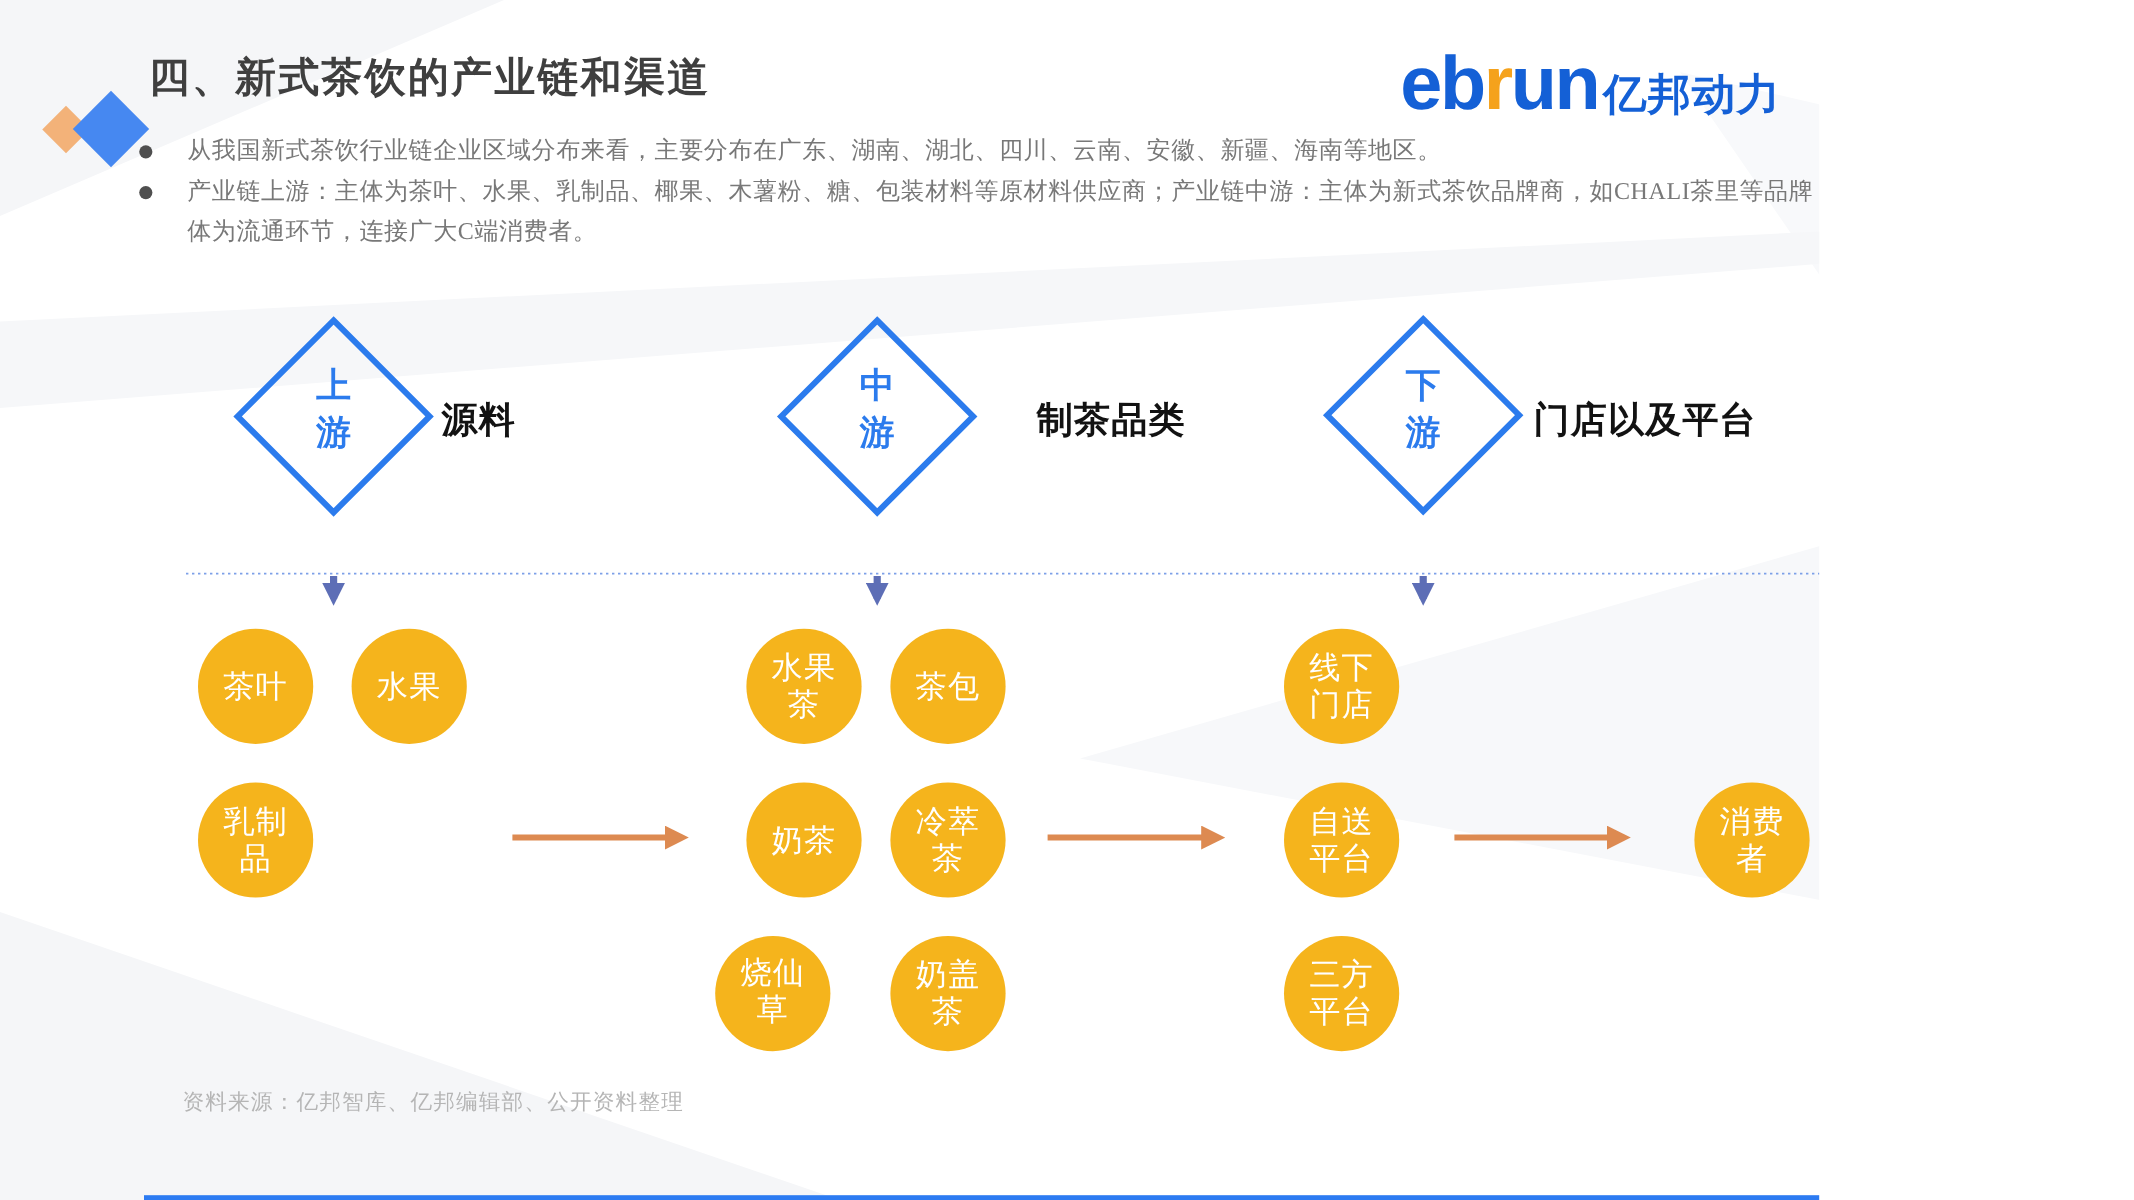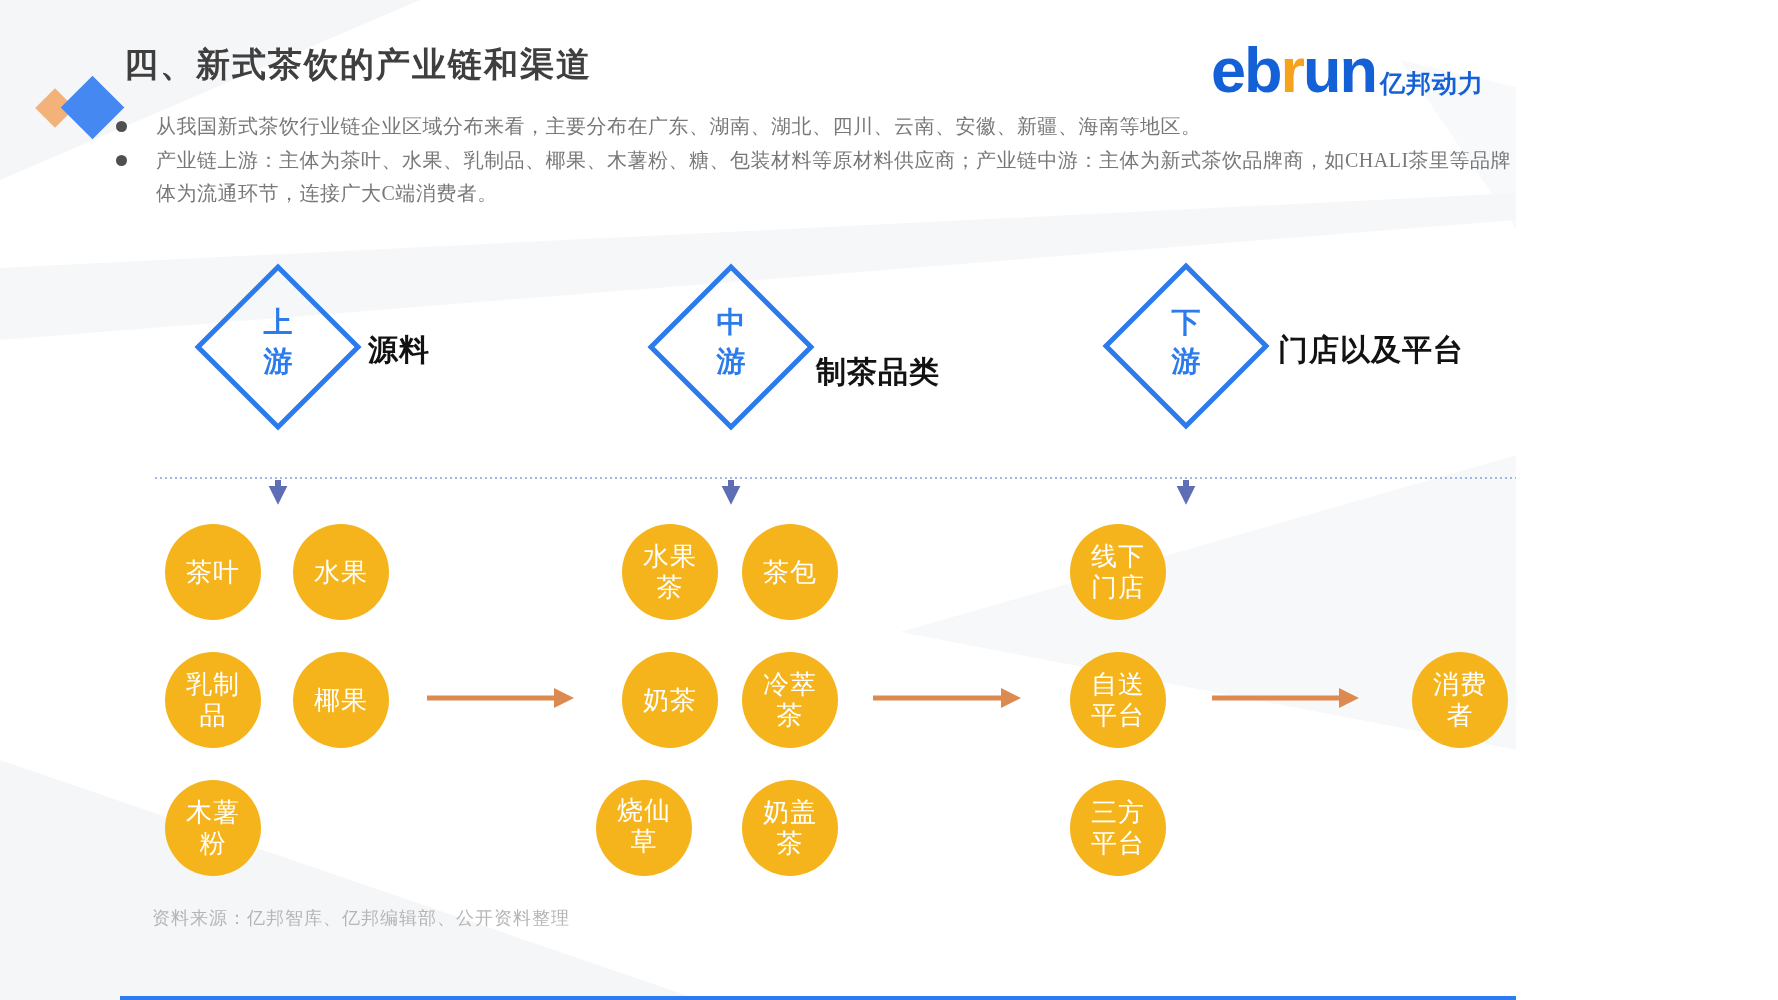--- a/index.html
+++ b/index.html
@@ -11,21 +11,21 @@
   
   .deco{position:absolute;z-index:1;}
   .deco-orange{left:41px;top:94px;width:28px;height:28px;background:#f3b279;transform:rotate(45deg);}
   .deco-blue{left:70px;top:85px;width:45px;height:45px;background:#4688f1;transform:rotate(45deg);}
   .page-title{position:absolute;left:124px;top:42px;z-index:3;font-size:34px;font-weight:700;
               color:#3f3f3f;letter-spacing:2px;}
   .logo{position:absolute;top:34px;right:32px;z-index:3;display:flex;align-items:baseline;
         font-family:"Liberation Sans","DejaVu Sans",sans-serif;}
   .logo-en{font-size:63px;font-weight:800;color:#1460d6;letter-spacing:-2px;}
   .logo-en .r{color:#f5a21c;}
-  .logo-cn{font-size:25px;font-weight:700;color:#1460d6;margin-left:4px;letter-spacing:1px;}
+  .logo-cn{font-size:36px;font-weight:700;color:#1460d6;margin-left:4px;letter-spacing:1px;}
 
   
   .bullets{position:absolute;left:116px;top:110px;width:1566px;z-index:3;}
   .bullet{display:flex;gap:29px;font-size:20px;line-height:33px;color:#787878;letter-spacing:0.5px;}
   .bullet + .bullet{margin-top:1px;justify-content:center;}
   .bullet-dot{flex:none;width:11px;height:11px;border-radius:50%;background:#4f4f4f;margin-top:11px;}
 
   
   .dia-text{position:absolute;width:120px;top:303px;z-index:3;text-align:center;
             font-size:29px;line-height:39px;font-weight:700;color:#2b7bed;display:flex;
@@ -100,42 +100,34 @@
   <div class="dia-text" style="left:671px;">
     <span>中</span>
       <span>游</span>
   </div>
   <div class="dia-text" style="left:1126px;">
     <span>下</span>
       <span>游</span>
   </div>
 
   <div class="stage-label" style="left:368px;">源料</div>
-  <div class="stage-label" style="left:816px;margin-top:22px;">制茶品类</div>
+  <div class="stage-label" style="left:864px;">制茶品类</div>
   <div class="stage-label" style="left:1278px;">门店以及平台</div>
 
   <div class="node" style="left:165px;top:524px;">
     <span>茶叶</span>
       <span></span>
     </div>
   <div class="node" style="left:293px;top:524px;">
     <span>水果</span>
       <span></span>
     </div>
   <div class="node" style="left:165px;top:652px;">
     <span>乳制</span>
       <span>品</span>
-    </div>
-  <div class="node" style="left:293px;top:652px;">
-    <span>椰果</span>
-      <span></span>
-    </div>
-  <div class="node" style="left:165px;top:780px;">
-    <span>木薯</span>
-      <span>粉</span>
     </div>
 
   <div class="node" style="left:622px;top:524px;">
     <span>水果</span>
       <span>茶</span>
     </div>
   <div class="node" style="left:742px;top:524px;">
     <span>茶包</span>
       <span></span>
     </div>

